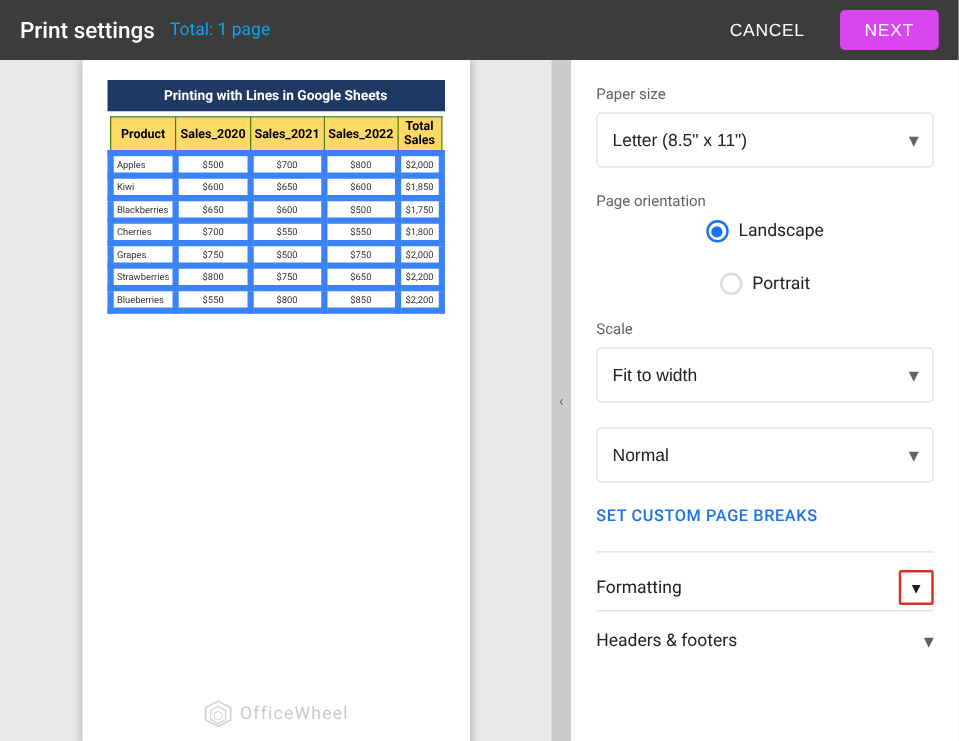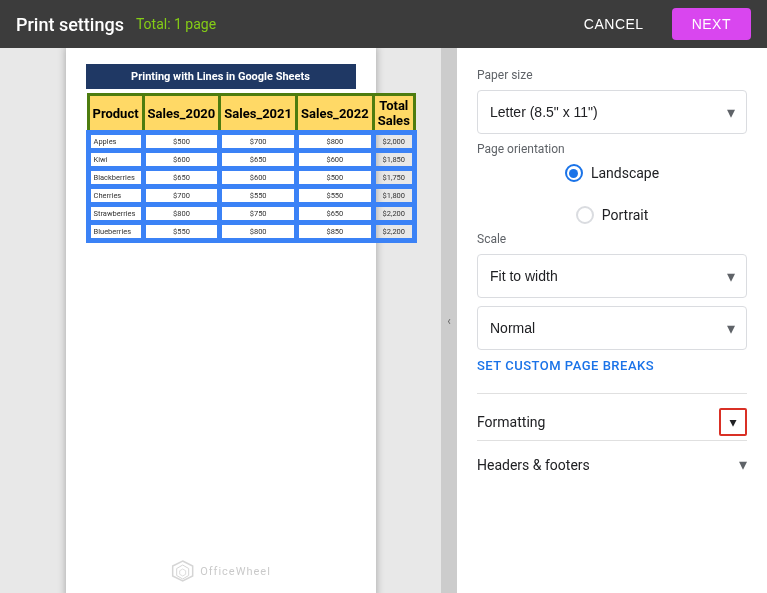--- a/index.html
+++ b/index.html
@@ -18,21 +18,21 @@
       display: flex;
       align-items: center;
       gap: 12px;
     }
     .header-title {
       color: #ffffff;
       font-size: 18px;
       font-weight: 500;
     }
     .header-subtitle {
-      color: #84cc16;
+      color: #0ea5e9;
       font-size: 14px;
     }
     .header-actions {
       display: flex;
       align-items: center;
       gap: 12px;
     }
     .cancel-btn {
       background: transparent;
       border: none;
@@ -88,25 +88,25 @@
       padding: 6px;
       margin-bottom: 4px;
     }
     .sheet-table {
       width: 100%;
       border-collapse: collapse;
       font-size: 8px;
     }
     .sheet-table th {
       background: #ffd966;
-      border: 3px solid #4d7c0f;
+      border: 1px solid #4d7c0f;
       padding: 2px 3px;
       text-align: center;
       font-weight: bold;
-      font-size: 13px;
+      font-size: 10px;
     }
     .sheet-table td {
       border: 5px solid #3b82f6;
       padding: 2px 3px;
       text-align: center;
       font-size: 7.5px;
       color: #333;
     }
     .sheet-table td:first-child {
       text-align: left;
@@ -119,21 +119,21 @@
       display: flex;
       align-items: center;
       gap: 6px;
       opacity: 0.35;
     }
     .watermark-icon {
       width: 24px;
       height: 24px;
     }
     .watermark-text {
-      font-size: 11px;
+      font-size: 14px;
       color: #666;
       letter-spacing: 1px;
     }
 
     
     .panel-arrow {
       width: 16px;
       background: #cccccc;
       display: flex;
       align-items: center;
@@ -148,21 +148,21 @@
 
     
     .settings-panel {
       width: 310px;
       background: #ffffff;
       overflow-y: auto;
       padding: 20px;
       flex-shrink: 0;
     }
     .setting-section {
-      margin-bottom: 8px;
+      margin-bottom: 20px;
     }
     .setting-label {
       font-size: 12px;
       color: #5f6368;
       margin-bottom: 8px;
     }
     .dropdown-wrapper {
       position: relative;
       width: 100%;
     }
@@ -340,20 +340,27 @@
               <td>$1,750</td>
             </tr>
             <tr>
               <td>Cherries</td>
               <td>$700</td>
               <td>$550</td>
               <td>$550</td>
               <td>$1,800</td>
             </tr>
             <tr>
+              <td>Grapes</td>
+              <td>$750</td>
+              <td>$500</td>
+              <td>$750</td>
+              <td>$2,000</td>
+            </tr>
+            <tr>
               <td>Strawberries</td>
               <td>$800</td>
               <td>$750</td>
               <td>$650</td>
               <td>$2,200</td>
             </tr>
             <tr>
               <td>Blueberries</td>
               <td>$550</td>
               <td>$800</td>

